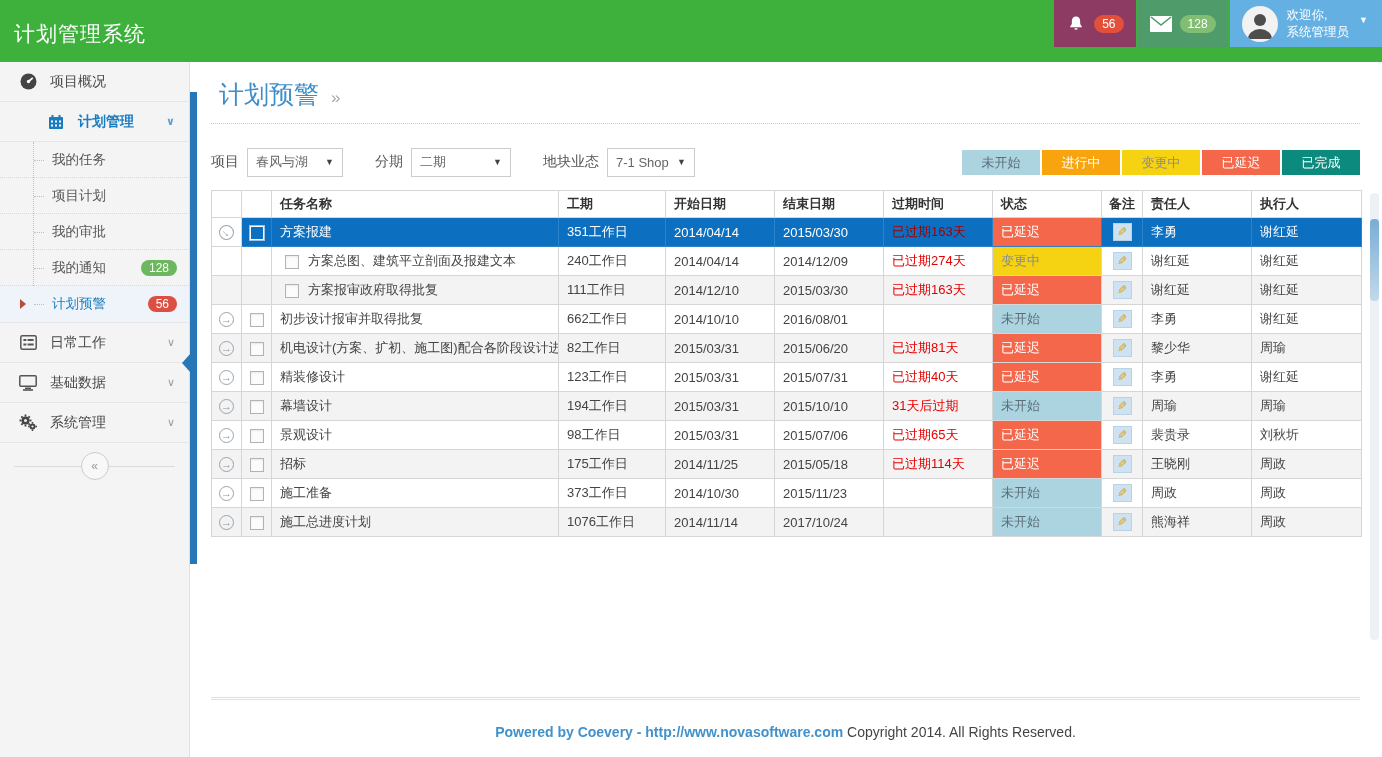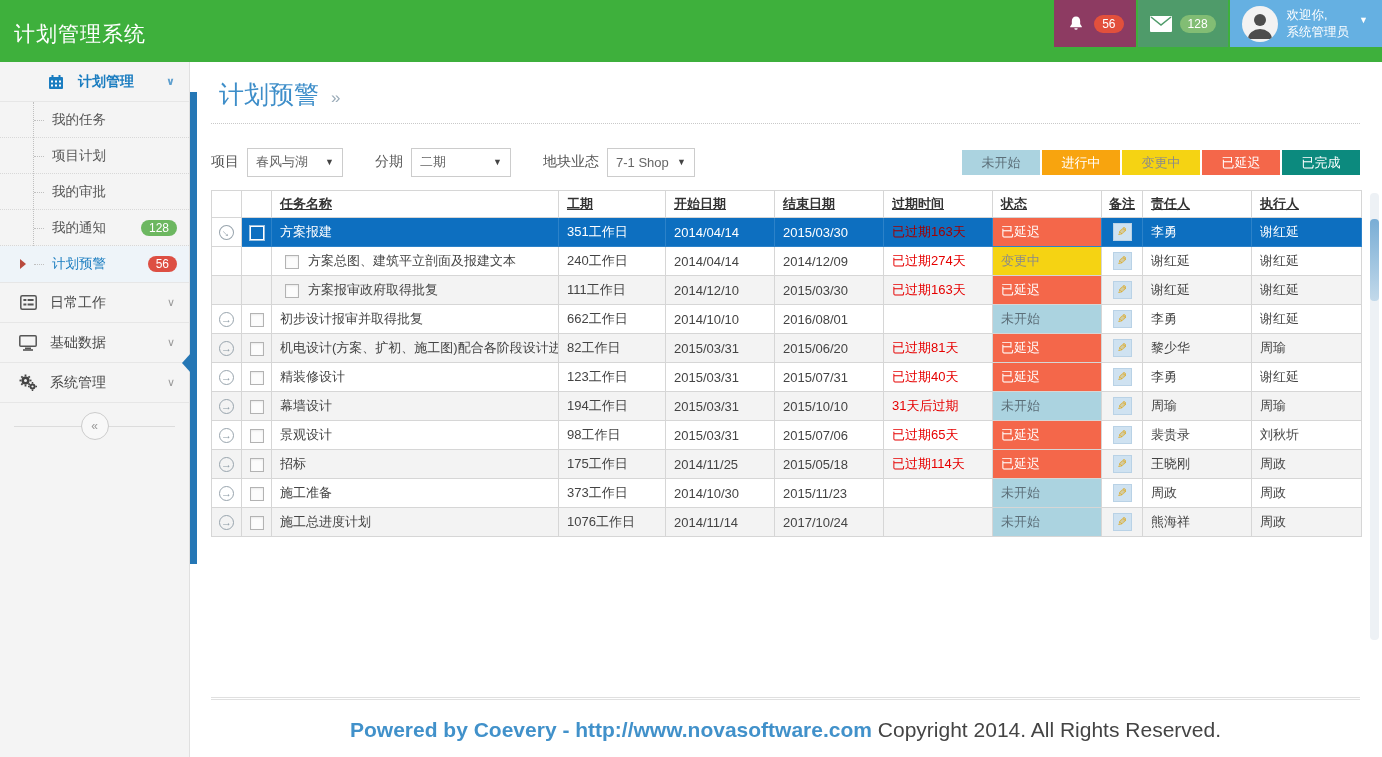--- a/index.html
+++ b/index.html
@@ -71,21 +71,21 @@
   .sel-box .val { overflow:hidden; white-space:nowrap; }
   .sel-box .arr { margin-left:auto; padding-left:8px; font-size:9px; color:#444; }
   .w1 { width:96px; } .w2 { width:100px; } .w3 { width:88px; }
 
   .legend { margin-left:auto; display:flex; gap:2px; }
   .legend .lg { width:78px; height:25px; line-height:25px; text-align:center; font-size:13px; cursor:pointer; }
 
   
   table.grid { margin:13px 22px 0 21px; border-collapse:collapse; table-layout:fixed; width:1150px; }
   .grid th, .grid td { border:1px solid #d6d6d6; font-size:13px; padding:0 8px; height:29px; overflow:hidden; white-space:nowrap; }
-  .grid th { background:#fff; text-align:left; color:#333; font-weight:bold; height:27px;text-decoration:underline; }
+  .grid th { background:#fff; text-align:left; color:#333; font-weight:bold; height:27px; }
   .grid td { color:#444; }
   .grid tr.alt td { background:#f3f3f3; }
   .grid td.c-exp, .grid th.c-exp { text-align:center; padding:0; }
   .grid td.c-chk, .grid th.c-chk { text-align:center; padding:0; }
   .grid th.c-note, .grid td.c-note { text-align:center; padding:0; }
   .chk { display:inline-block; width:14px; height:14px; border:1px solid #b3b3b3; background:#fcfcfc;
     box-shadow:inset 0 1px 2px rgba(0,0,0,.08); vertical-align:middle; cursor:pointer; }
   .c-name .chk { margin-right:9px; }
   .c-name.child { padding-left:13px; }
   .exp { display:inline-block; width:15px; height:15px; border:1px solid #98a4ad; border-radius:50%;
@@ -101,21 +101,21 @@
   tr.sel td.c-exp { background:#fff; border-color:#d6d6d6; }
   tr.sel td.ov { color:#a30000; }
   tr.sel .nm { font-weight:normal; }
   tr.sel .chk { background:#0d6fc0; border:1px solid #fff; box-shadow:0 0 0 1px #9fc3e0; }
 
   .scrollstrip { position:absolute; right:3px; top:131px; width:9px; height:447px; background:#edf1f5; border-radius:4px; cursor:pointer; }
   .scrollstrip .thumb { position:absolute; left:0; top:26px; width:9px; height:82px; border-radius:4px;
     background:linear-gradient(#79add5,#c2d9ea); }
 
   .footer { position:absolute; left:21px; right:22px; top:635px; border-top:3px double #e0e0e0;
-    padding-top:18px; text-align:center; font-size:21px; color:#444; }
+    padding-top:24px; text-align:center; font-size:14px; color:#444; }
   .footer .pw { color:#4191ca; font-weight:bold; }
 </style>
 </head>
 <body>
 
 <div class="topbar">
   <div class="app-title">计划管理系统</div>
 
   <div class="top-right">
     <div class="top-box box-bell">
@@ -141,20 +141,30 @@
       <div class="welcome">
         <div>欢迎你,</div>
         <div>系统管理员</div>
       </div>
       <span class="caret">▼</span>
     </div>
   </div>
 </div>
 
 <div class="sidebar">
+  <div class="side-item">
+    <span class="s-ico">
+      <svg width="17" height="17" viewBox="0 0 16 16">
+          <circle cx="8" cy="8" r="7.5" fill="#444"></circle>
+          <path d="M8 8 L12 4.5" stroke="#fff" stroke-width="1.6"></path>
+          <circle cx="8" cy="8" r="1.6" fill="#fff"></circle>
+        </svg>
+    </span>
+    <span>项目概况</span>
+  </div>
 
   <div class="side-item active-group">
     <span class="s-ico">
       <svg width="16" height="16" viewBox="0 0 16 16">
           <rect x="1" y="3" width="14" height="12" rx="1" fill="#1b7dc0"></rect>
           <rect x="3.5" y="1" width="2" height="3.4" fill="#1b7dc0"></rect>
           <rect x="10.5" y="1" width="2" height="3.4" fill="#1b7dc0"></rect>
           <g fill="#fff">
             <rect x="3" y="6.5" width="2" height="2"></rect>
             <rect x="7" y="6.5" width="2" height="2"></rect>

